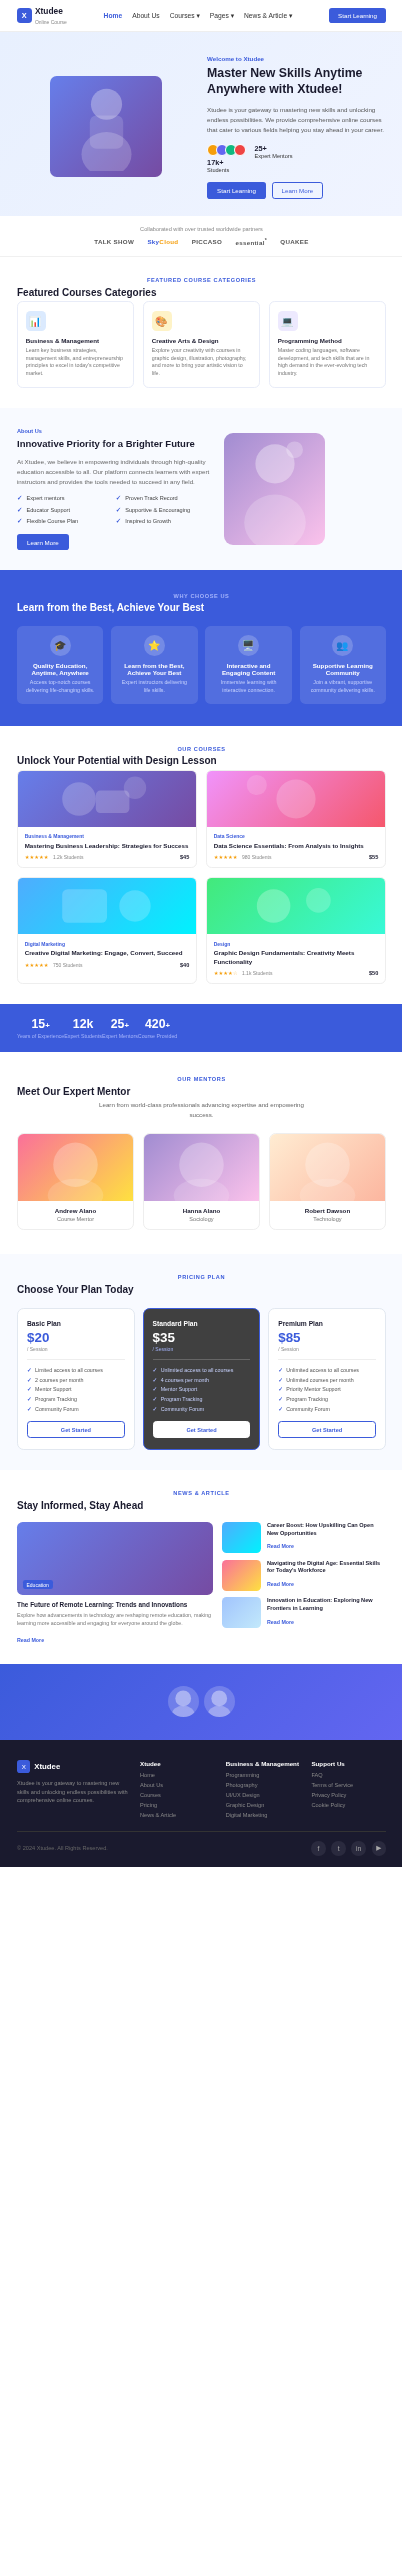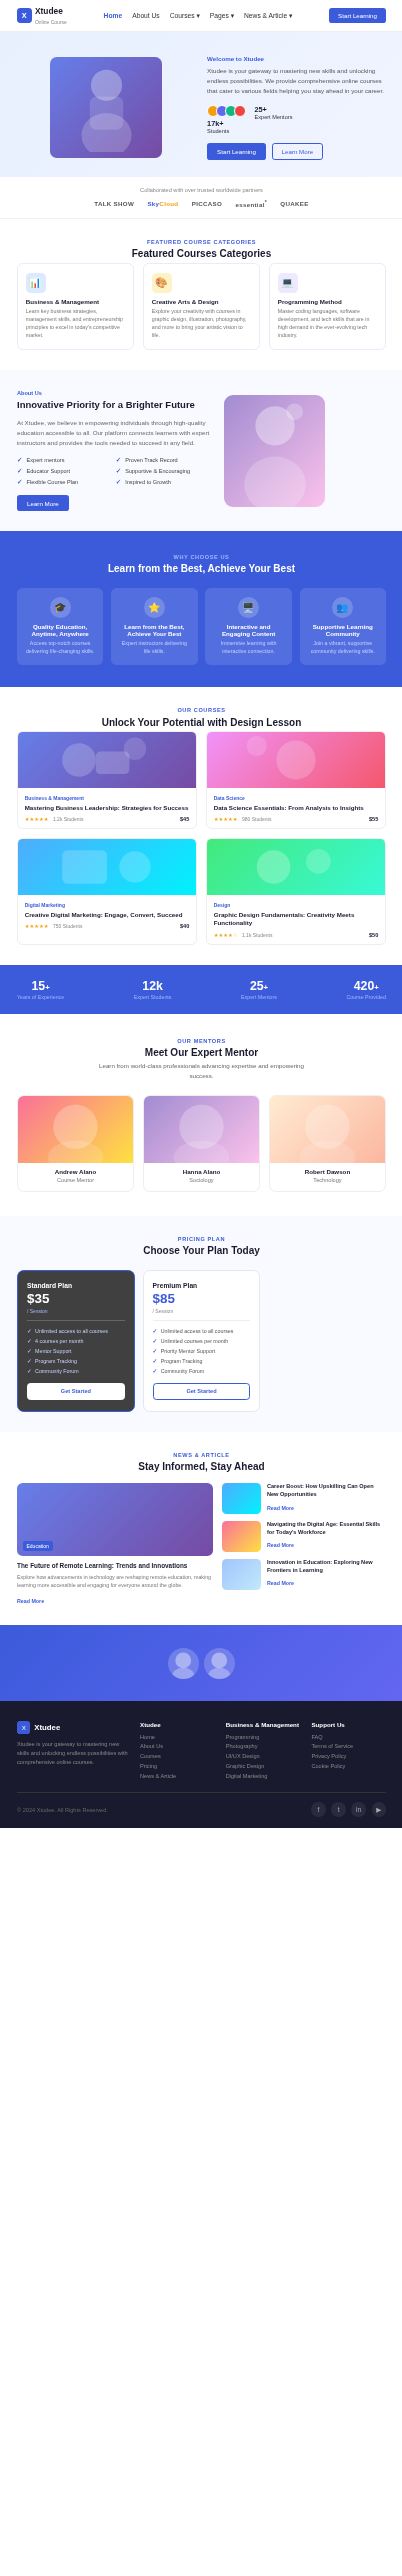--- a/index.html
+++ b/index.html
@@ -35,21 +35,21 @@
     .person-svg { width: 67px; height: 89px; }
 
     
     .partners { padding: 10px 17px; text-align: center; border-bottom: 0.6px solid #f0f0f0; }
     .partners-label { font-size: 5.6px; color: #888; margin-bottom: 5.6px; }
     .partners-logos { display: flex; justify-content: center; align-items: center; gap: 13.4px; flex-wrap: wrap; }
     .partner-logo { font-size: 6.2px; font-weight: 700; color: #555; letter-spacing: 0.3px; }
 
     
     .section-tag { font-size: 5.6px; color: #3b5bdb; font-weight: 600; text-align: center; margin-bottom: 3.4px; text-transform: uppercase; letter-spacing: 0.6px; }
-    .section-title { font-size: 10px; font-weight: 800; text-align: center; color: #1a1a2e; margin-bottom: 3.4px; }
+    .section-title { font-size: 10px; font-weight: 800; text-align: left; color: #1a1a2e; margin-bottom: 3.4px; }
 
     
     .categories { padding: 20px 17px; background: #fff; }
     .cats-grid { display: grid; grid-template-columns: repeat(3, 1fr); gap: 9px; }
     .cat-card { border: 0.6px solid #e8ecf8; border-radius: 5.6px; padding: 9px 7.8px; }
     .cat-icon { width: 20px; height: 20px; border-radius: 4.5px; display: flex; align-items: center; justify-content: center; font-size: 10px; margin-bottom: 5.6px; }
     .cat-icon.blue { background: #dbeafe; }
     .cat-icon.orange { background: #fef3c7; }
     .cat-icon.purple { background: #ede9fe; }
     .cat-title { font-size: 6.2px; font-weight: 700; color: #1a1a2e; margin-bottom: 2.8px; }
@@ -85,21 +85,21 @@
     .course-img-bg { width: 100%; height: 100%; background-size: cover; background-position: center; display: flex; align-items: center; justify-content: center; }
     .course-body { padding: 6.7px; }
     .course-category { font-size: 5px; color: #3b5bdb; font-weight: 600; margin-bottom: 2.8px; }
     .course-title { font-size: 6.2px; font-weight: 700; color: #1a1a2e; margin-bottom: 3.4px; line-height: 1.4; }
     .course-meta { display: flex; align-items: center; gap: 4.5px; }
     .course-rating { font-size: 5.3px; color: #f59e0b; }
     .course-students { font-size: 5px; color: #888; }
     .course-price { font-size: 5.6px; font-weight: 700; color: #1a1a2e; margin-left: auto; }
 
     
-    .stats-bar { background: #3b5bdb; padding: 13.4px 17px; display: flex; justify-content: space-between; }
+    .stats-bar { background: #3b5bdb; padding: 13.4px 17px; display: flex; justify-content: flex-start; }
     .stat-item { text-align: center; }
     .stat-num { font-size: 12.3px; font-weight: 800; color: #fff; }
     .stat-num span { font-size: 7.8px; }
     .stat-label { font-size: 5.3px; color: #a5b4fc; margin-top: 1.7px; }
 
     
     .mentors { padding: 24px 17px; background: #fff; }
     .mentor-intro { font-size: 6.2px; color: #666; text-align: center; max-width: 213px; margin: 0 auto 13.4px; line-height: 1.6; }
     .mentors-grid { display: grid; grid-template-columns: repeat(3, 1fr); gap: 9px; }
     .mentor-card { border: 0.6px solid #eee; border-radius: 6.7px; overflow: hidden; text-align: center; padding-bottom: 7.8px; }
@@ -201,20 +201,21 @@
     <div class="hero-img-placeholder img-grad-1">
       <svg class="person-svg" viewBox="0 0 120 160">
         <circle cx="60" cy="40" r="28" fill="rgba(255,255,255,0.3)"></circle>
         <ellipse cx="60" cy="130" rx="45" ry="40" fill="rgba(255,255,255,0.2)"></ellipse>
         <rect x="30" y="60" width="60" height="60" rx="12" fill="rgba(255,255,255,0.15)"></rect>
       </svg>
     </div>
   </div>
   <div class="hero-text">
     <p class="hero-welcome">Welcome to Xtudee</p>
+    <h1 class="hero-title">Master New Skills Anytime Anywhere with Xtudee!</h1>
     <p class="hero-desc">Xtudee is your gateway to mastering new skills and unlocking endless possibilities. We provide comprehensive online courses that cater to various fields helping you stay ahead in your career.</p>
     <div class="hero-stats">
       <div class="hero-stat">
         <div class="hero-avatars">
           <div class="hero-avatar" style="background:#f59e0b;"></div>
           <div class="hero-avatar" style="background:#6366f1;"></div>
           <div class="hero-avatar" style="background:#10b981;"></div>
           <div class="hero-avatar" style="background:#ef4444;"></div>
         </div>
         <strong>17k+</strong>
@@ -465,20 +466,34 @@
       <p class="mentor-role">Technology</p>
     </div>
   </div>
 </section>
 
 <section class="pricing">
   <p class="section-tag">Pricing Plan</p>
   <h2 class="section-title">Choose Your Plan Today</h2>
   <div style="margin-bottom:13.4px;"></div>
   <div class="pricing-grid">
+    <div class="pricing-card">
+      <h3 class="plan-name">Basic Plan</h3>
+      <div class="plan-price">$20</div>
+      <div class="plan-period">/ Session</div>
+      <hr class="plan-divider">
+      <ul class="plan-features">
+        <li>Limited access to all courses</li>
+        <li>2 courses per month</li>
+        <li>Mentor Support</li>
+        <li>Program Tracking</li>
+        <li>Community Forum</li>
+      </ul>
+      <button class="plan-btn">Get Started</button>
+    </div>
     <div class="pricing-card featured">
       <h3 class="plan-name">Standard Plan</h3>
       <div class="plan-price">$35</div>
       <div class="plan-period">/ Session</div>
       <hr class="plan-divider">
       <ul class="plan-features">
         <li>Unlimited access to all courses</li>
         <li>4 courses per month</li>
         <li>Mentor Support</li>
         <li>Program Tracking</li>

